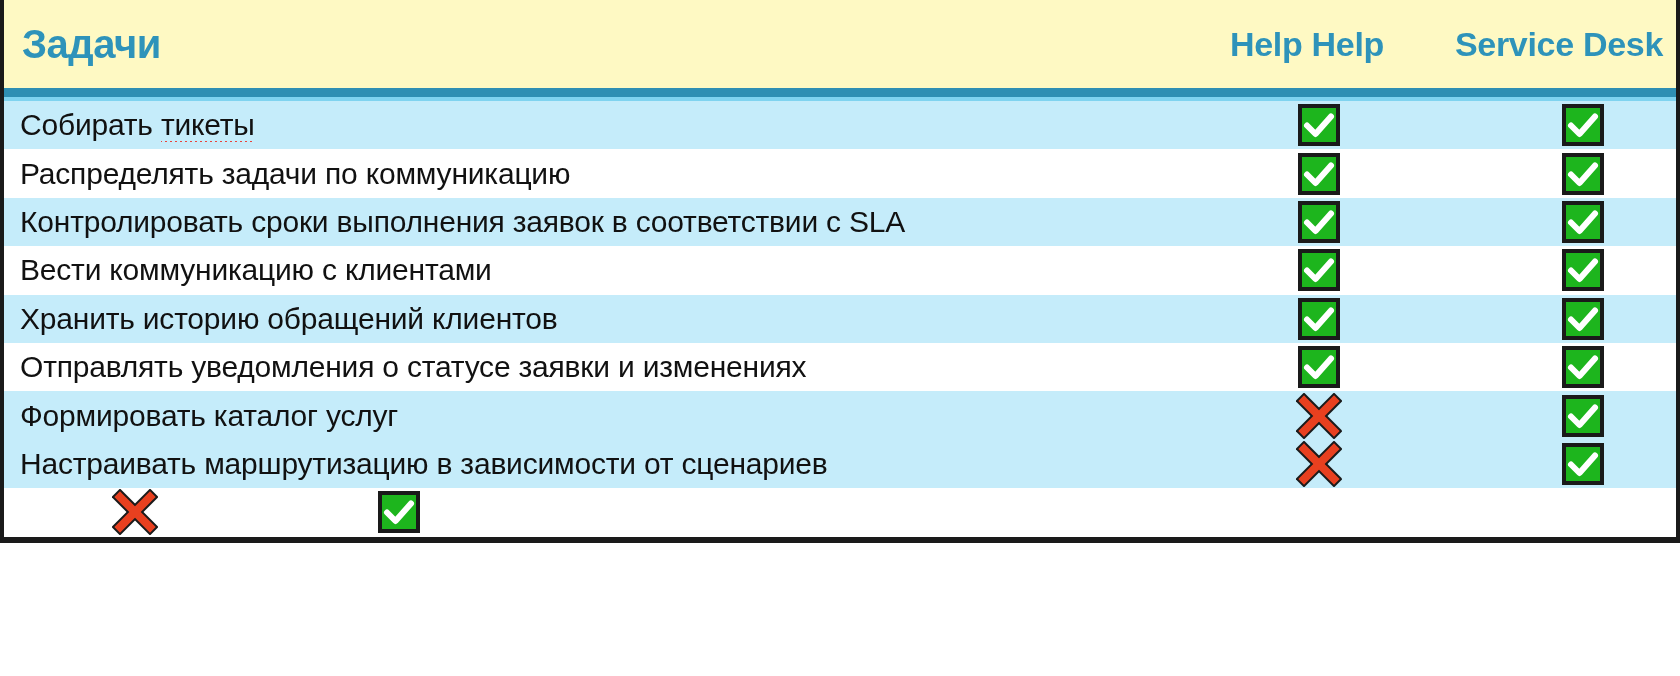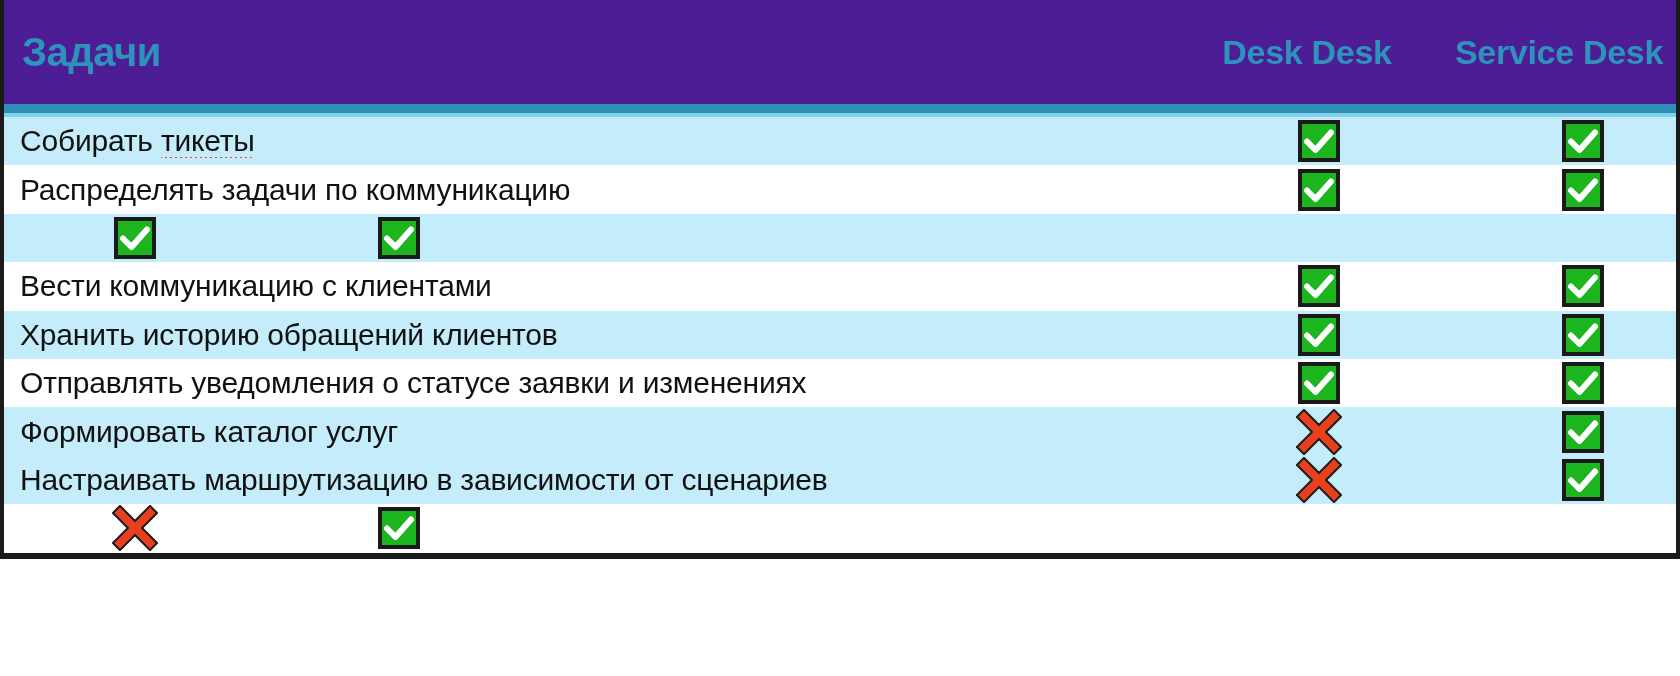--- a/index.html
+++ b/index.html
@@ -16,22 +16,22 @@
   #comparison-table {
     position: relative;
     width: 1680px;
     height: 676px;
     background: #ffffff;
   }
 
   
   .table-header {
     position: relative;
-    height: 104px;
-    background: #4c1d95;
+    height: 88px;
+    background: #fef9c3;
     border-left: 4px solid #1a1a1a;
     border-right: 4px solid #1a1a1a;
     display: flex;
     align-items: center;
   }
 
   .th-task {
     flex: 0 0 1172px;
     padding-left: 18px;
     font-size: 40px;
@@ -130,21 +130,21 @@
     height: 46px;
   }
 </style>
 </head>
 <body>
 
 <div id="comparison-table">
 
   <div class="table-header">
     <div class="th-task">Задачи</div>
-    <div class="th-col help">Desk Desk</div>
+    <div class="th-col help">Help Help</div>
     <div class="th-col service">Service Desk</div>
   </div>
 
   <div class="header-rule"></div>
   <div class="header-rule-light"></div>
 
   <div class="table-body" id="table-body">
       <div class="row alt">
         <div class="cell-task">Собирать <span class="misspell">тикеты</span></div>
         <div class="cell-mark help">
@@ -169,20 +169,21 @@
           </svg>
         </div>
         <div class="cell-mark service">
           <svg class="icon-check" viewBox="0 0 42 42" xmlns="http://www.w3.org/2000/svg">
             <rect x="2" y="2" width="38" height="38" fill="#1db51d" stroke="#1a1a1a" stroke-width="4"></rect>
             <path d="M9 21.5 L17.5 30 L33 12.5" fill="none" stroke="#ffffff" stroke-width="6" stroke-linecap="round" stroke-linejoin="round"></path>
           </svg>
         </div>
       </div>
       <div class="row alt">
+        <div class="cell-task">Контролировать сроки выполнения заявок в соответствии с SLA</div>
         <div class="cell-mark help">
           <svg class="icon-check" viewBox="0 0 42 42" xmlns="http://www.w3.org/2000/svg">
             <rect x="2" y="2" width="38" height="38" fill="#1db51d" stroke="#1a1a1a" stroke-width="4"></rect>
             <path d="M9 21.5 L17.5 30 L33 12.5" fill="none" stroke="#ffffff" stroke-width="6" stroke-linecap="round" stroke-linejoin="round"></path>
           </svg>
         </div>
         <div class="cell-mark service">
           <svg class="icon-check" viewBox="0 0 42 42" xmlns="http://www.w3.org/2000/svg">
             <rect x="2" y="2" width="38" height="38" fill="#1db51d" stroke="#1a1a1a" stroke-width="4"></rect>
             <path d="M9 21.5 L17.5 30 L33 12.5" fill="none" stroke="#ffffff" stroke-width="6" stroke-linecap="round" stroke-linejoin="round"></path>

